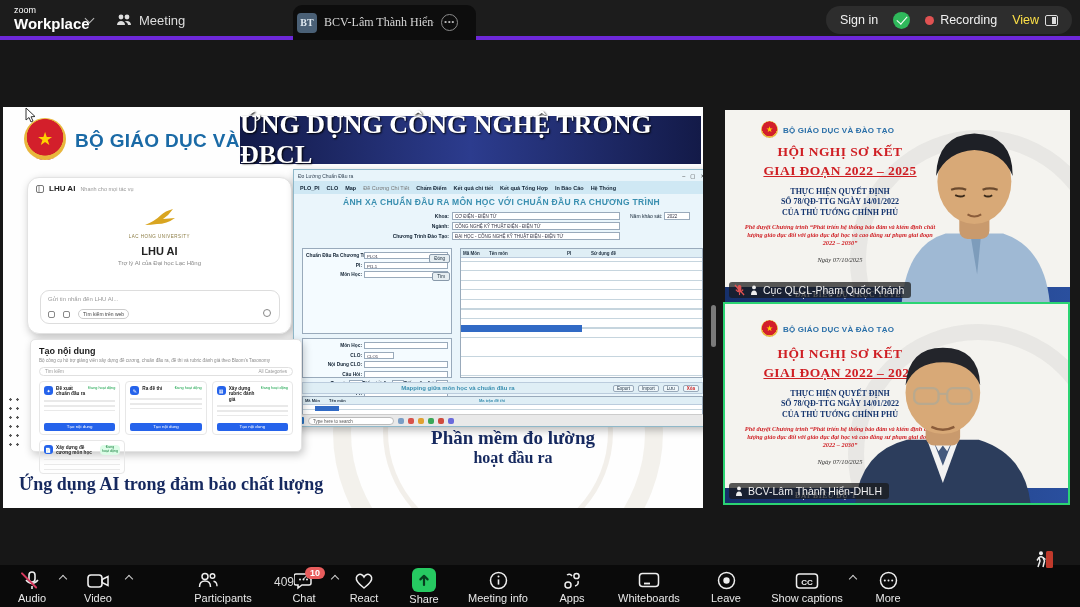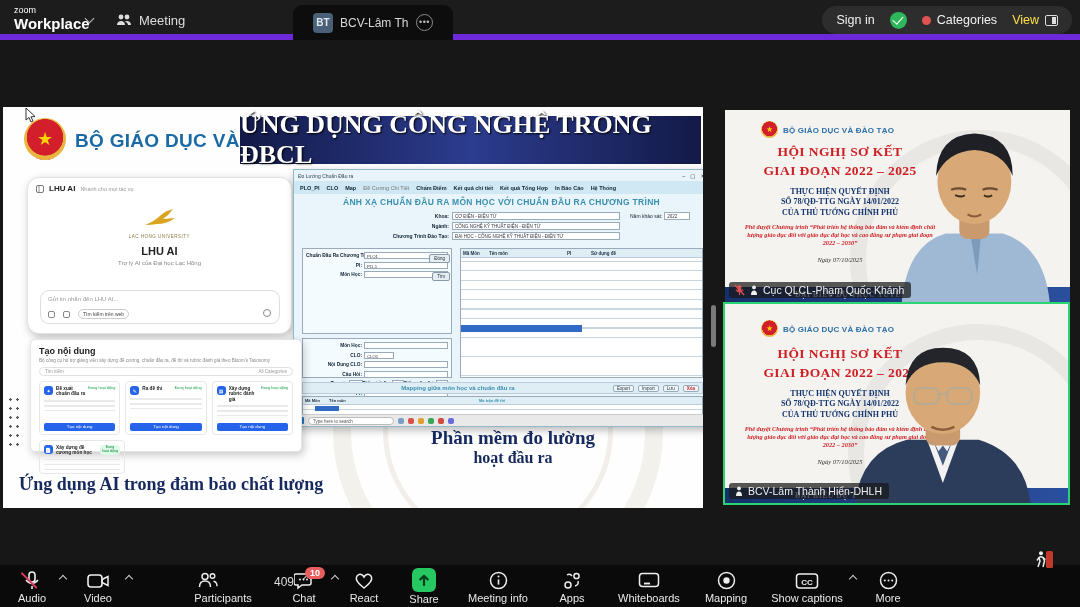--- a/index.html
+++ b/index.html
@@ -1,28 +1,28 @@
 <!DOCTYPE html>
 <html><head>
 <meta charset="utf-8">
 <style>
   html,body{margin:0;padding:0;background:#000;}
   *{box-sizing:border-box;}
   body{font-family:"Liberation Sans",sans-serif;}
   #app{position:relative;width:1080px;height:607px;background:#161616;overflow:hidden;}
 
   
-  .topbar{position:absolute;left:0;top:0;width:1080px;height:40px;background:#1c1c1c;border-bottom:6px solid #6d28d9;}
+  .topbar{position:absolute;left:0;top:0;width:1080px;height:40px;background:#1c1c1c;border-bottom:4px solid #6d28d9;}
   .logo{position:absolute;left:14px;top:6px;color:#fff;line-height:1;cursor:default;}
   .logo .l1{font-size:9px;display:block;margin-bottom:1px;}
   .logo .l2{font-size:15px;font-weight:700;display:block;}
   .chev{display:inline-block;width:7px;height:7px;border-right:1.6px solid #bbb;border-bottom:1.6px solid #bbb;transform:rotate(45deg);}
   .logo-chev{position:absolute;left:86px;top:15px;}
   .meeting-tab{position:absolute;left:116px;top:8px;display:flex;align-items:center;gap:7px;color:#ddd;font-size:13px;height:24px;}
-  .screen-tab{position:absolute;left:293px;top:5px;width:160px;height:35px;background:#0d0d0d;border-radius:9px 9px 0 0;display:flex;align-items:center;padding:0 20px;gap:7px;}
+  .screen-tab{position:absolute;left:293px;top:5px;width:183px;height:35px;background:#0d0d0d;border-radius:9px 9px 0 0;display:flex;align-items:center;padding:0 4px;gap:7px;font-family:Liberation Serif, serif;}
   .bt-badge{width:20px;height:20px;border-radius:4px;background:#4a6076;color:#dfe8f0;font-size:10px;font-weight:700;display:flex;align-items:center;justify-content:center;flex:none;}
   .tab-title{color:#d8d8d8;font-size:12px;white-space:nowrap;overflow:hidden;max-width:110px;}
   .ellipsis-circle{width:17px;height:17px;border-radius:50%;border:1.3px solid #8a8a8a;color:#bbb;font-size:9px;line-height:14px;text-align:center;flex:none;letter-spacing:.5px;}
   .session-pill{position:absolute;right:8px;top:6px;height:28px;background:#2d2d2d;border-radius:14px;display:flex;align-items:center;gap:15px;padding:0 14px;}
   .signin{color:#f0f0f0;font-size:12.5px;}
   .shield{width:17px;height:17px;border-radius:50% 50% 50% 50%/46% 46% 54% 54%;background:#2fb85b;display:flex;align-items:center;justify-content:center;}
   .shield:after{content:"";width:5px;height:9px;border-right:1.8px solid #fff;border-bottom:1.8px solid #fff;transform:rotate(42deg);margin-top:-2px;}
   .recwrap{display:flex;align-items:center;gap:6px;color:#f0f0f0;font-size:12.5px;}
   .recdot{width:9px;height:9px;border-radius:50%;background:#e05252;}
   .viewwrap{display:flex;align-items:center;gap:6px;color:#fde047;font-size:12.5px;}
@@ -129,21 +129,21 @@
   .v1{left:725px;top:70px;width:345px;height:192px;}
   .v2{left:723px;top:262px;width:347px;height:203px;border:2px solid #2bd473;}
   .v-emblem{position:absolute;left:36px;top:11px;width:17px;height:17px;font-size:8px;}
   .v2 .v-emblem{top:16px;}
   .v-ministry{position:absolute;left:58px;top:16px;font-size:8px;font-weight:700;color:#2a6fa8;letter-spacing:.2px;}
   .v2 .v-ministry{top:21px;}
   .v-wm{position:absolute;right:-40px;top:20px;width:260px;height:260px;border-radius:50%;border:16px solid rgba(180,180,180,.18);}
   .vblock{position:absolute;left:6px;top:34px;width:218px;text-align:center;font-family:"Liberation Serif",serif;}
   .v2 .vblock{top:42px;}
   .vt1{font-size:13.5px;font-weight:700;color:#cf1f24;letter-spacing:.4px;}
-  .vt2{font-size:13.5px;font-weight:700;color:#cf1f24;margin-top:3px;letter-spacing:.4px;}
+  .vt2{font-size:13.5px;font-weight:700;color:#cf1f24;margin-top:3px;letter-spacing:.4px;text-decoration:underline;}
   .vsub{margin-top:8px;font-size:8px;font-weight:700;color:#15356e;line-height:1.3;}
   .vquote{margin:5px auto 0;width:196px;font-size:6.3px;font-weight:700;font-style:italic;color:#cf1f24;line-height:1.26;}
   .vdate{margin-top:9px;font-size:6.5px;font-style:italic;color:#333;}
   .vbar{position:absolute;left:0;right:0;bottom:0;height:15px;background:linear-gradient(90deg,#16306b,#2a4f9e);display:flex;align-items:center;justify-content:flex-start;padding-left:70px;}
   .vbar span{font-family:"Liberation Serif",serif;font-weight:700;font-size:7.5px;color:#e8edf8;letter-spacing:.6px;}
   .person{position:absolute;bottom:0;}
   .p1{right:2px;height:178px;width:190px;}
   .p2{right:28px;height:158px;width:200px;}
   .nametag{position:absolute;left:4px;bottom:4px;background:rgba(25,25,25,.72);border-radius:3px;display:flex;align-items:center;gap:4px;padding:2px 7px 2px 5px;}
   .nametag span{color:#efefef;font-size:10.5px;white-space:nowrap;}
@@ -186,21 +186,21 @@
     <div class="screen-tab">
       <span class="bt-badge">BT</span>
       <span class="tab-title">BCV-Lâm Thành Hiển-DHLH's scr</span>
       <span class="ellipsis-circle">•••</span>
     </div>
     <div class="session-pill">
       <span class="signin">Sign in</span>
       <span class="shield"></span>
       <span class="recwrap">
         <span class="recdot"></span>
-        <span>Categories</span>
+        <span>Recording</span>
       </span>
       <span class="viewwrap">
         <span>View</span>
         <span class="view-ic"></span>
       </span>
     </div>
   </div>
 
   <div class="stage">
 
@@ -621,21 +621,21 @@
         </span>
         <span class="tlabel">Whiteboards</span>
       </div>
       <div class="titem">
         <span class="ticon">
           <svg width="19" height="19" viewBox="0 0 19 19">
               <circle cx="9.5" cy="9.5" r="8" fill="none" stroke="#eee" stroke-width="1.5"></circle>
               <circle cx="9.5" cy="9.5" r="3.2" fill="#eee"></circle>
             </svg>
         </span>
-        <span class="tlabel">Mapping</span>
+        <span class="tlabel">Leave</span>
       </div>
       <div class="titem" style="min-width:86px;">
         <span class="ticon">
           <svg width="24" height="18" viewBox="0 0 24 18">
               <rect x="1.5" y="2" width="21" height="14" rx="3" fill="none" stroke="#eee" stroke-width="1.5"></rect>
               <text x="12" y="12.5" text-anchor="middle" font-size="8" font-family="Liberation Sans,sans-serif" font-weight="bold" fill="#eee">CC</text>
             </svg>
         </span>
         <span class="tlabel">Show captions</span>
         <span class="tchev" style="right:-6px;"></span>

